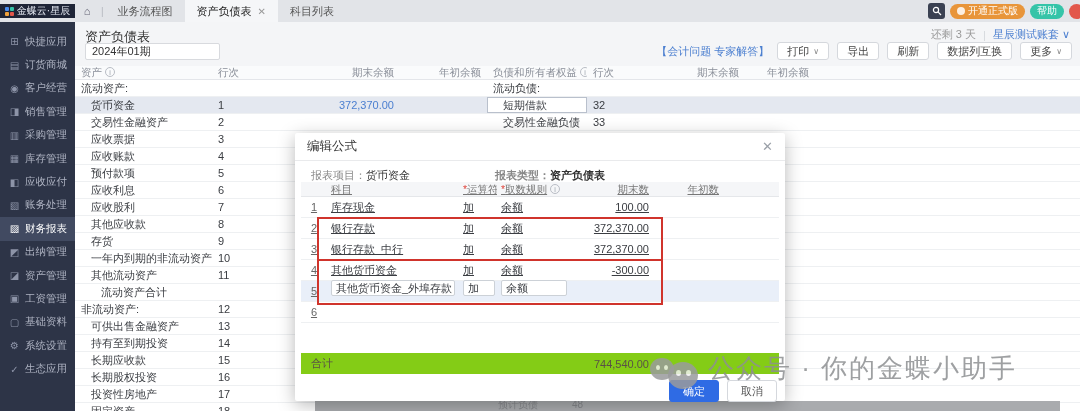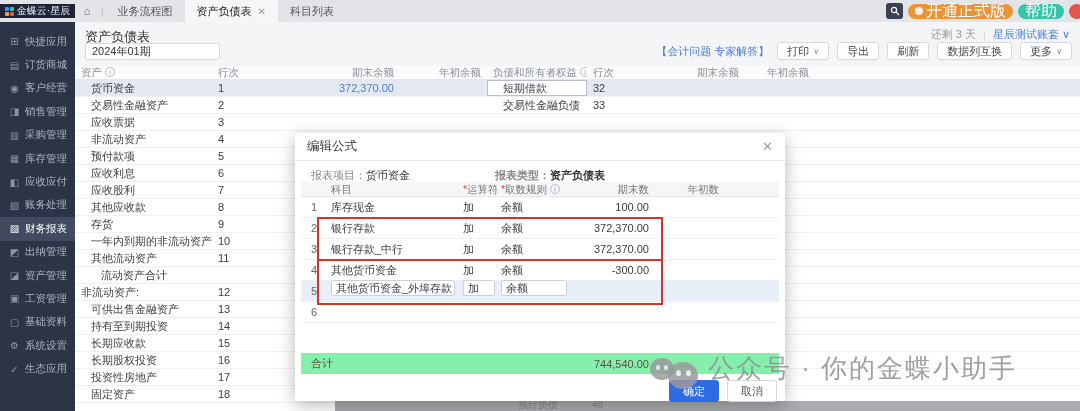--- a/index.html
+++ b/index.html
@@ -14,21 +14,21 @@
   .logo-gem i { width:4px; height:4px; border-radius:1px; display:block; }
   .logo-text { color:#e8ecf5; font-size:10px; white-space:nowrap; }
   .tabstrip { flex:1; display:flex; align-items:center; }
   .home-ic { width:24px; text-align:center; color:#667; font-size:11px; cursor:pointer; }
   .tab-sep { color:#b5b8bf; margin:0 2px; font-size:10px; }
   .tab { height:22px; display:flex; align-items:center; padding:0 12px; font-size:11px; color:#555; cursor:pointer; white-space:nowrap; }
   .tab.active { background:#f5f6f8; color:#222; }
   .tab .close { margin-left:6px; color:#999; font-size:10px; }
   .topbar-right { display:flex; align-items:center; gap:5px; padding-right:4px; }
   .search-btn { width:17px; height:16px; background:#3a4152; border-radius:3px; display:flex; align-items:center; justify-content:center; cursor:pointer; }
-  .pill { height:15px; border-radius:8px; color:#fff; font-size:16px; display:flex; align-items:center; padding:0 7px; gap:3px; white-space:nowrap; cursor:pointer; }
+  .pill { height:15px; border-radius:8px; color:#fff; font-size:10px; display:flex; align-items:center; padding:0 7px; gap:3px; white-space:nowrap; cursor:pointer; }
   .pill .dot { width:8px; height:8px; border-radius:50%; background:rgba(255,255,255,.85); display:inline-block; }
   .avatar-red { width:15px; height:15px; border-radius:50%; background:#e2574b; margin-right:-8px; }
 
   
   .sidebar { position:absolute; left:0; top:22px; width:75px; height:389px; background:#2d3447; padding-top:8px; z-index:2; }
   .side-item { height:23.4px; display:flex; align-items:center; padding-left:9px; gap:5px; color:#aeb3c2; font-size:10.5px; cursor:pointer; white-space:nowrap; }
   .side-item .ic { width:11px; text-align:center; font-size:10px; color:#8d94a8; }
   .side-item.active { background:#414a61; color:#fff; }
   .side-item.active .ic { color:#fff; }
 
@@ -53,43 +53,43 @@
   .c-label2 { width:100px; } .c-no2 { width:73px; }
   .c-end2 { width:85px; text-align:right; } .c-init2 { width:70px; text-align:right; }
   .c-fill { flex:1; }
   .ind1 { padding-left:16px; } .ind2 { padding-left:26px;font-family:Liberation Serif, serif; }
   .r-row.sel { background:#e4e8f0; }
   .r-row.sel .c-end1 { color:#4b7fd0; cursor:pointer; }
   .cellsel { background:#fff; box-shadow:inset 0 0 0 1px #b9c0cc; }
   .info-i { display:inline-block; width:10px; height:10px; border:1px solid #b9bdc5; border-radius:50%; font-size:7px; line-height:9px; text-align:center; color:#9aa0aa; margin-left:3px; vertical-align:1px; }
 
   
-  .bottom-band { position:absolute; left:335px; top:401px; width:745px; height:10px; background:#a9abae; z-index:4; overflow:hidden; font-size:10px; color:#85878b; line-height:10px; }
+  .bottom-band { position:absolute; left:315px; top:401px; width:745px; height:10px; background:#a9abae; z-index:4; overflow:hidden; font-size:10px; color:#85878b; line-height:10px; }
   .bottom-band span { position:absolute; top:-1px; white-space:nowrap; }
 
   
   .modal { position:absolute; left:295px; top:133px; width:490px; height:268px; background:#fff; border-radius:2px; box-shadow:0 4px 18px rgba(0,0,0,.28); z-index:10; }
   .m-head { height:28px; display:flex; align-items:center; justify-content:space-between; padding:4px 12px; border-bottom:1px solid #e9eaec; }
   .m-title { font-size:12.5px; color:#333; }
   .m-close { color:#9aa0a8; font-size:13px; cursor:pointer; }
   .m-info { position:absolute; left:16px; top:35px; font-size:11px; color:#333; }
   .m-info2 { position:absolute; left:200px; top:35px; font-size:11px; color:#333;font-weight:bold; }
   .m-lab { color:#888;margin-top:20px; }
   .m-table { position:absolute; left:6px; top:49px; width:478px; }
   .m-row { display:flex; height:21px; line-height:20px; border-bottom:1px solid #eef0f2; font-size:11px; color:#3a3d42; align-items:center; }
   .m-hrow { height:15px; line-height:14px; background:#f5f6f8; color:#777; border-bottom:1px solid #e5e7ea; font-size:10.5px; }
-  .mc { padding:0 4px; white-space:nowrap; overflow:hidden; }
+  .mc { padding:0 4px; white-space:nowrap; overflow:hidden;text-decoration:underline; }
   .m-no { width:26px; text-align:center; color:#666; padding:0; }
   .m-subj { width:132px; } .m-op { width:38px; } .m-rule { width:72px; }
   .m-end { width:84px; text-align:right; } .m-init { width:88px; text-align:right; padding-right:22px; }
   .m-fillc { flex:1; }
   .m-row.editing { background:#e9eff9; }
   .cell-input { display:inline-block; background:#fff; border:1px solid #ccd1d7; border-radius:2px; height:16px; line-height:15px; padding:0 4px; overflow:hidden; white-space:nowrap; }
   .req { color:#e0483e; }
-  .m-total { position:absolute; left:6px; top:220px; width:478px; height:21px; background:#86efac; display:flex; align-items:center; font-size:11px; color:#5a5246; }
+  .m-total { position:absolute; left:6px; top:220px; width:478px; height:21px; background:#84cc16; display:flex; align-items:center; font-size:11px; color:#5a5246; }
   .m-total .t-label { padding-left:10px; }
   .m-total .t-val { position:absolute; left:268px; width:84px; text-align:right; padding-right:4px; }
   .m-btns { position:absolute; right:8px; top:247px; display:flex; gap:8px; }
   .btn { height:19px; border-radius:3px; font-size:11px; display:flex; align-items:center; padding:10px 13px; cursor:pointer; }
   .btn-primary { background:#2f6be4; color:#fff; border:1px solid #2f6be4; }
   .btn-plain { background:#fff; color:#555; border:1px solid #d5d8dd; }
 
   
   .red-box { position:absolute; border:2px solid #d0342c; z-index:15; pointer-events:none; }
   .rb1 { left:317px; top:217px; width:346px; height:44px; }
@@ -252,20 +252,31 @@
         <div class="c c-label1"><span>资产</span><span class="info-i">i</span></div>
         <div class="c c-no1"><span>行次</span></div>
         <div class="c c-end1"><span>期末余额</span></div>
         <div class="c c-init1"><span>年初余额</span></div>
         <div class="c c-label2"><span>负债和所有者权益</span><span class="info-i">i</span></div>
         <div class="c c-no2"><span>行次</span></div>
         <div class="c c-end2"><span>期末余额</span></div>
         <div class="c c-init2"><span>年初余额</span></div>
         <div class="c c-fill"></div>
       </div>
+      <div class="r-row">
+        <div class="c c-label1">流动资产:</div>
+        <div class="c c-no1"></div>
+        <div class="c c-end1"></div>
+        <div class="c c-init1"></div>
+        <div class="c c-label2">流动负债:</div>
+        <div class="c c-no2"></div>
+        <div class="c c-end2"></div>
+        <div class="c c-init2"></div>
+        <div class="c c-fill"></div>
+      </div>
       <div class="r-row sel">
         <div class="c c-label1 ind1">货币资金</div>
         <div class="c c-no1">1</div>
         <div class="c c-end1">372,370.00</div>
         <div class="c c-init1"></div>
         <div class="c c-label2 ind1 cellsel">短期借款</div>
         <div class="c c-no2">32</div>
         <div class="c c-end2"></div>
         <div class="c c-init2"></div>
         <div class="c c-fill"></div>
@@ -286,21 +297,21 @@
         <div class="c c-no1">3</div>
         <div class="c c-end1"></div>
         <div class="c c-init1"></div>
         <div class="c c-label2"></div>
         <div class="c c-no2"></div>
         <div class="c c-end2"></div>
         <div class="c c-init2"></div>
         <div class="c c-fill"></div>
       </div>
       <div class="r-row">
-        <div class="c c-label1 ind1">非流动资产</div>
+        <div class="c c-label1 ind1">应收账款</div>
         <div class="c c-no1">4</div>
         <div class="c c-end1"></div>
         <div class="c c-init1"></div>
         <div class="c c-label2"></div>
         <div class="c c-no2"></div>
         <div class="c c-end2"></div>
         <div class="c c-init2"></div>
         <div class="c c-fill"></div>
       </div>
       <div class="r-row">

